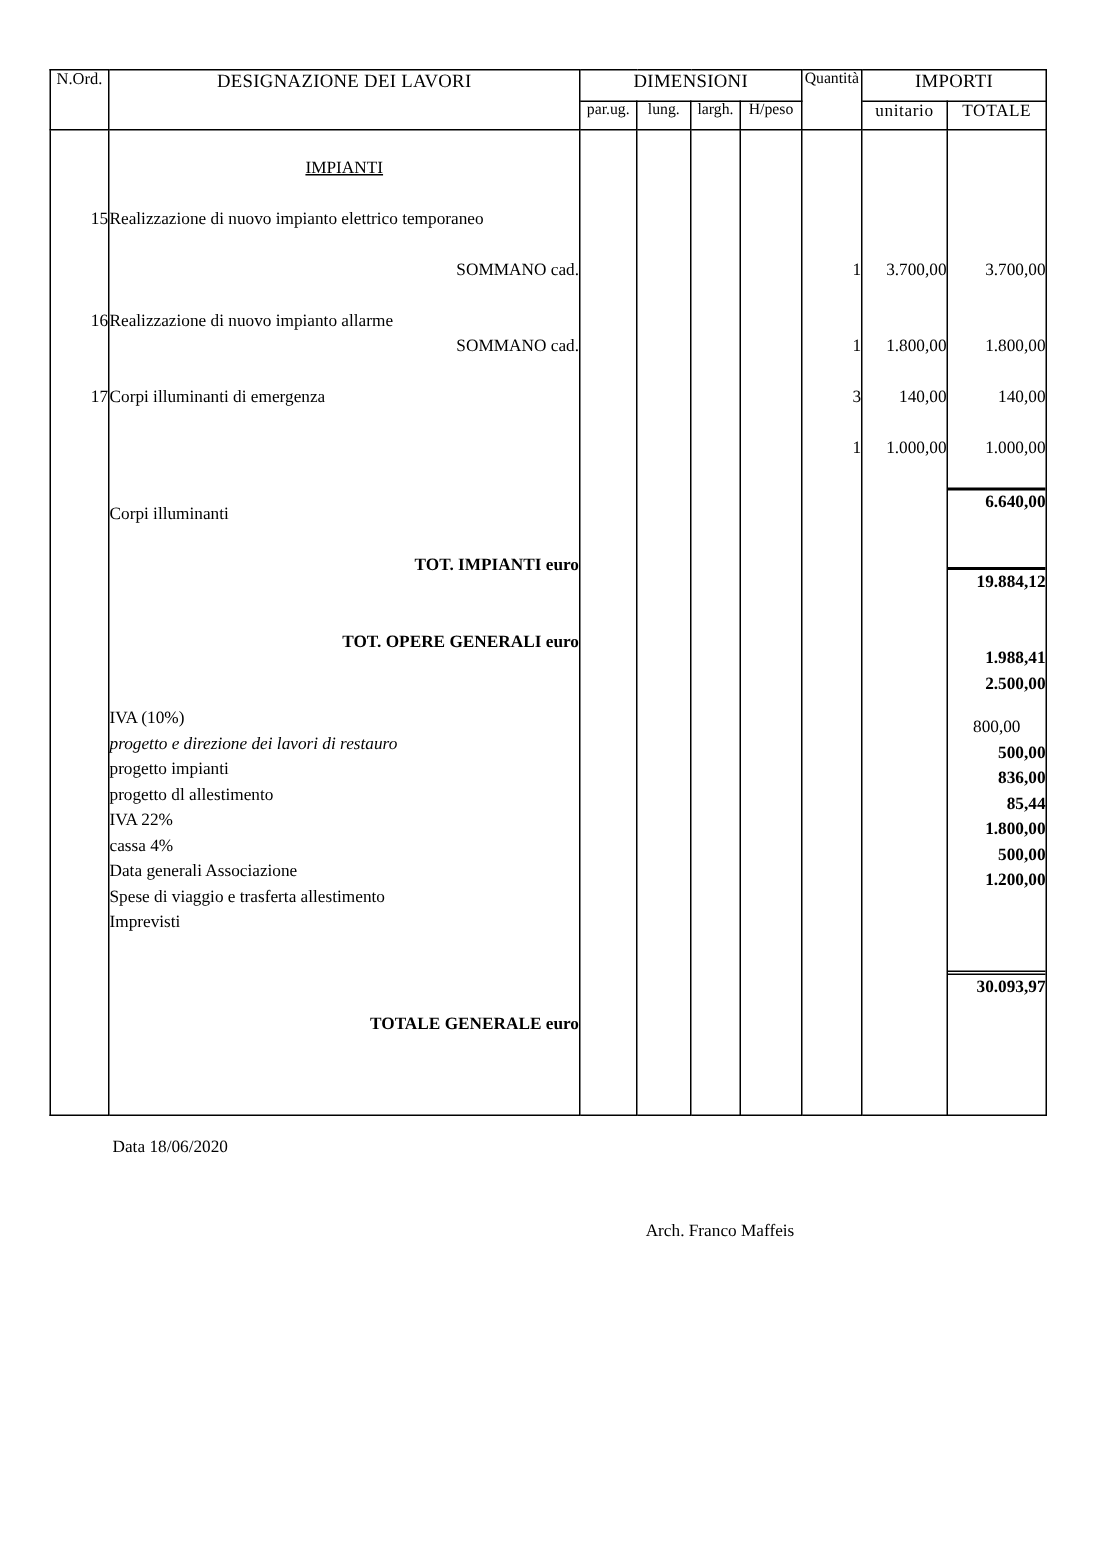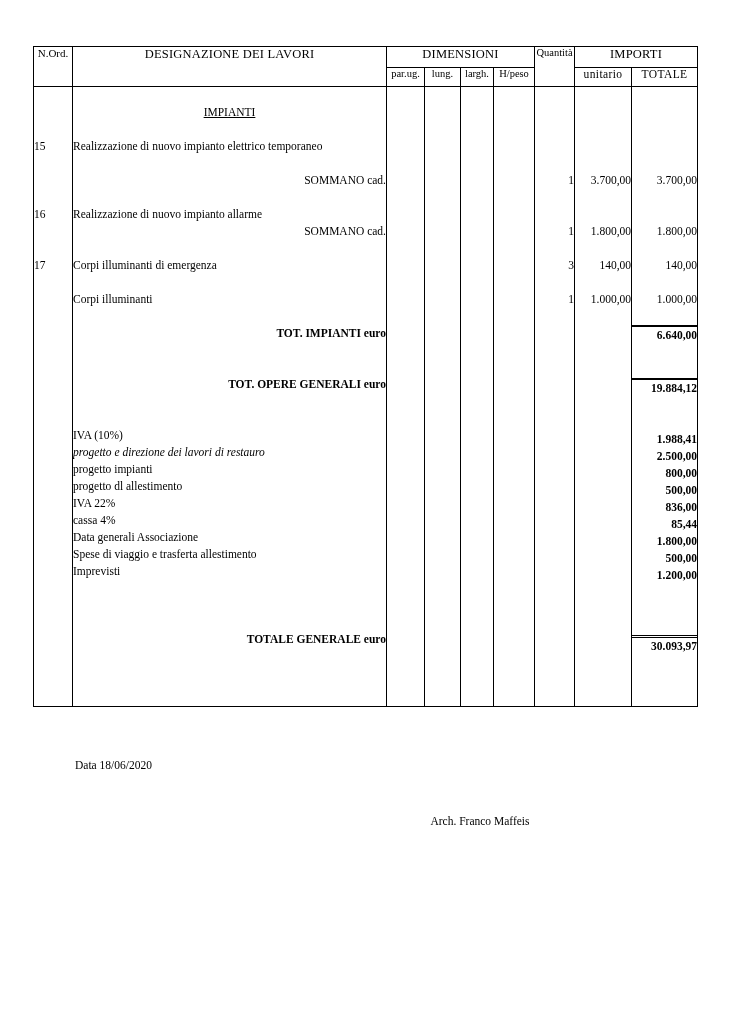--- a/index.html
+++ b/index.html
@@ -67,21 +67,21 @@
   .hdr-quant {
     font-size: 10.5px;
     overflow: hidden;
     white-space: nowrap;
   }
   .hdr-tot-lab { font-size: 11.5px; letter-spacing: .4px; }
 
   
   .b-nord {
     font-size: 11.5px;
-    text-align: left;
+    text-align: right;
     padding-left: 4px;
   }
   .b-desig {
     font-size: 11.5px;
     padding-left: 5px;
     padding-right: 4px;
   }
   .b-num {
     font-size: 11.5px;
     text-align: right;
@@ -194,21 +194,21 @@
               <div style="height: 17px; line-height: 17px; white-space: nowrap; overflow: visible;"></div>
               <div style="height: 17px; line-height: 17px; white-space: nowrap; overflow: visible;">Realizzazione di nuovo impianto elettrico  temporaneo</div>
               <div style="height: 17px; line-height: 17px; white-space: nowrap; overflow: visible;"></div>
               <div style="height: 17px; line-height: 17px; white-space: nowrap; overflow: visible; text-align: right;">SOMMANO cad.</div>
               <div style="height: 17px; line-height: 17px; white-space: nowrap; overflow: visible;"></div>
               <div style="height: 17px; line-height: 17px; white-space: nowrap; overflow: visible;">Realizzazione di nuovo impianto allarme</div>
               <div style="height: 17px; line-height: 17px; white-space: nowrap; overflow: visible; text-align: right;">SOMMANO cad.</div>
               <div style="height: 17px; line-height: 17px; white-space: nowrap; overflow: visible;"></div>
               <div style="height: 17px; line-height: 17px; white-space: nowrap; overflow: visible;">Corpi illuminanti di emergenza</div>
               <div style="height: 17px; line-height: 17px; white-space: nowrap; overflow: visible;"></div>
-              <div style="height: 17px; line-height: 17px; white-space: nowrap; overflow: visible;">Corpi illuminanti</div>
+              <div style="height: 17px; line-height: 17px; white-space: nowrap; overflow: visible; margin-top: 44px;">Corpi illuminanti</div>
               <div style="height: 17px; line-height: 17px; white-space: nowrap; overflow: visible;"></div>
               <div style="height: 17px; line-height: 17px; white-space: nowrap; overflow: visible; text-align: right; font-weight: bold;">TOT. IMPIANTI euro</div>
               <div style="height: 17px; line-height: 17px; white-space: nowrap; overflow: visible;"></div>
               <div style="height: 17px; line-height: 17px; white-space: nowrap; overflow: visible;"></div>
               <div style="height: 17px; line-height: 17px; white-space: nowrap; overflow: visible; text-align: right; font-weight: bold;">TOT. OPERE GENERALI euro</div>
               <div style="height: 17px; line-height: 17px; white-space: nowrap; overflow: visible;"></div>
               <div style="height: 17px; line-height: 17px; white-space: nowrap; overflow: visible;"></div>
               <div style="height: 17px; line-height: 17px; white-space: nowrap; overflow: visible;">IVA (10%)</div>
               <div style="height: 17px; line-height: 17px; white-space: nowrap; overflow: visible; font-style: italic;">progetto e direzione dei lavori di  restauro</div>
               <div style="height: 17px; line-height: 17px; white-space: nowrap; overflow: visible;">progetto impianti</div>
@@ -484,21 +484,21 @@
               <div style="height: 17px; line-height: 17px; white-space: nowrap; overflow: visible; text-align: right;">1.000,00</div>
               <div style="height: 17px; line-height: 17px; white-space: nowrap; overflow: visible; text-align: right;"></div>
               <div style="height: 17px; line-height: 17px; white-space: nowrap; overflow: visible; text-align: right; font-weight: bold; border-top: 2.5px solid rgb(0, 0, 0);">6.640,00</div>
               <div style="height: 17px; line-height: 17px; white-space: nowrap; overflow: visible; text-align: right;"></div>
               <div style="height: 17px; line-height: 17px; white-space: nowrap; overflow: visible; text-align: right;"></div>
               <div style="height: 17px; line-height: 17px; white-space: nowrap; overflow: visible; text-align: right; font-weight: bold; border-top: 2.5px solid rgb(0, 0, 0);">19.884,12</div>
               <div style="height: 17px; line-height: 17px; white-space: nowrap; overflow: visible; text-align: right;"></div>
               <div style="height: 17px; line-height: 17px; white-space: nowrap; overflow: visible; text-align: right;"></div>
               <div style="height: 17px; line-height: 17px; white-space: nowrap; overflow: visible; text-align: right; font-weight: bold;">1.988,41</div>
               <div style="height: 17px; line-height: 17px; white-space: nowrap; overflow: visible; text-align: right; font-weight: bold;">2.500,00</div>
-              <div style="height: 17px; line-height: 17px; white-space: nowrap; overflow: visible; text-align: right; font-weight: bold;">800,00</div>
+              <div style="height: 17px; line-height: 17px; white-space: nowrap; overflow: visible; text-align: center; font-weight: normal; margin-top: 12px;">800,00</div>
               <div style="height: 17px; line-height: 17px; white-space: nowrap; overflow: visible; text-align: right; font-weight: bold;">500,00</div>
               <div style="height: 17px; line-height: 17px; white-space: nowrap; overflow: visible; text-align: right; font-weight: bold;">836,00</div>
               <div style="height: 17px; line-height: 17px; white-space: nowrap; overflow: visible; text-align: right; font-weight: bold;">85,44</div>
               <div style="height: 17px; line-height: 17px; white-space: nowrap; overflow: visible; text-align: right; font-weight: bold;">1.800,00</div>
               <div style="height: 17px; line-height: 17px; white-space: nowrap; overflow: visible; text-align: right; font-weight: bold;">500,00</div>
               <div style="height: 17px; line-height: 17px; white-space: nowrap; overflow: visible; text-align: right; font-weight: bold;">1.200,00</div>
               <div style="height: 17px; line-height: 17px; white-space: nowrap; overflow: visible; text-align: right;"></div>
               <div style="height: 17px; line-height: 17px; white-space: nowrap; overflow: visible; text-align: right;"></div>
               <div style="height: 17px; line-height: 17px; white-space: nowrap; overflow: visible; text-align: right;"></div>
               <div style="height: 17px; line-height: 17px; white-space: nowrap; overflow: visible; text-align: right; font-weight: bold; border-top: 3px double rgb(0, 0, 0);">30.093,97</div>

